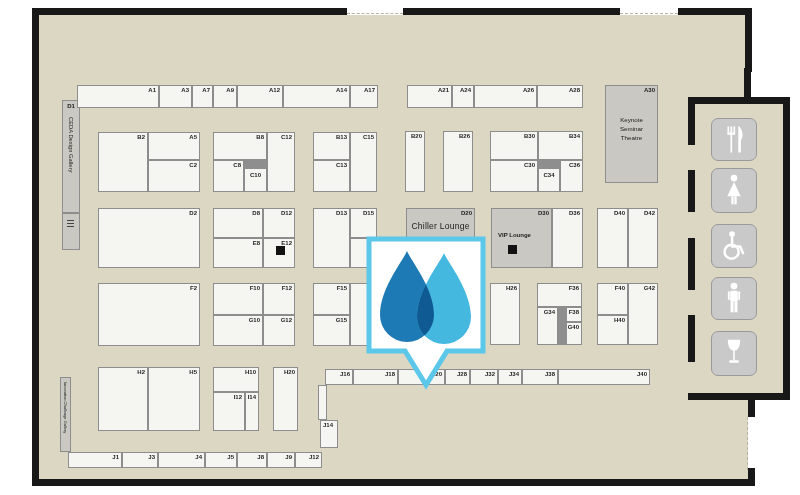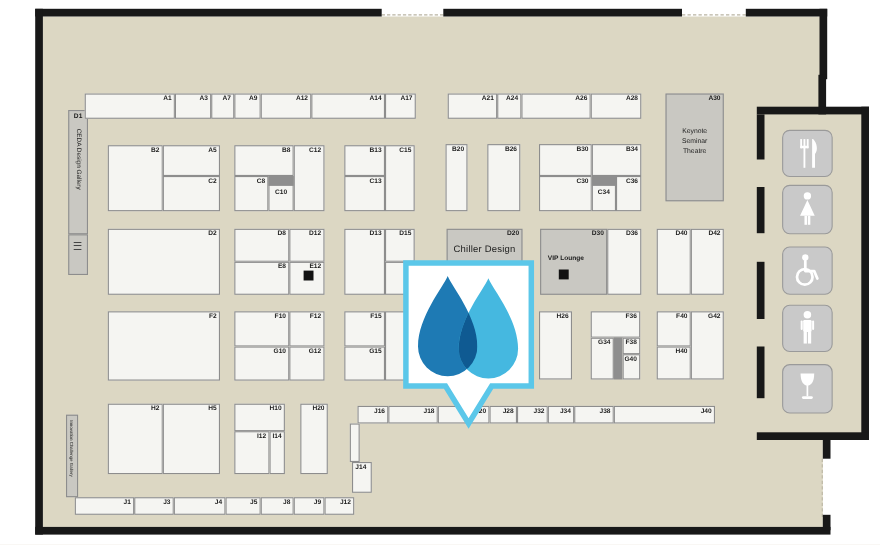--- a/index.html
+++ b/index.html
@@ -291,21 +291,21 @@
     </div>
 
 <div class="roombox" id="keynote" style="left:605px;top:85px;width:53px;height:98px;">
   <span class="blabel lp-tr">A30</span>
   <span class="roomname">Keynote
 Seminar
 Theatre</span>
 </div>
 <div class="roombox" id="chiller" style="left:406px;top:208px;width:69px;height:44px;">
   <span class="blabel lp-tr">D20</span>
-  <span class="roomname">Chiller Design</span>
+  <span class="roomname">Chiller Lounge</span>
 </div>
 <div class="roombox" id="vip" style="left:491px;top:208px;width:61px;height:60px;">
   <span class="blabel lp-tr">D30</span>
   <span class="roomname">VIP Lounge</span>
   <div id="vip-marker"></div>
 </div>
 
 <div class="wall" style="left:32px;top:8px;width:315px;height:7px;"></div>
 <div class="wall" style="left:403px;top:8px;width:217px;height:7px;"></div>
 <div class="wall" style="left:678px;top:8px;width:74px;height:7px;"></div>

